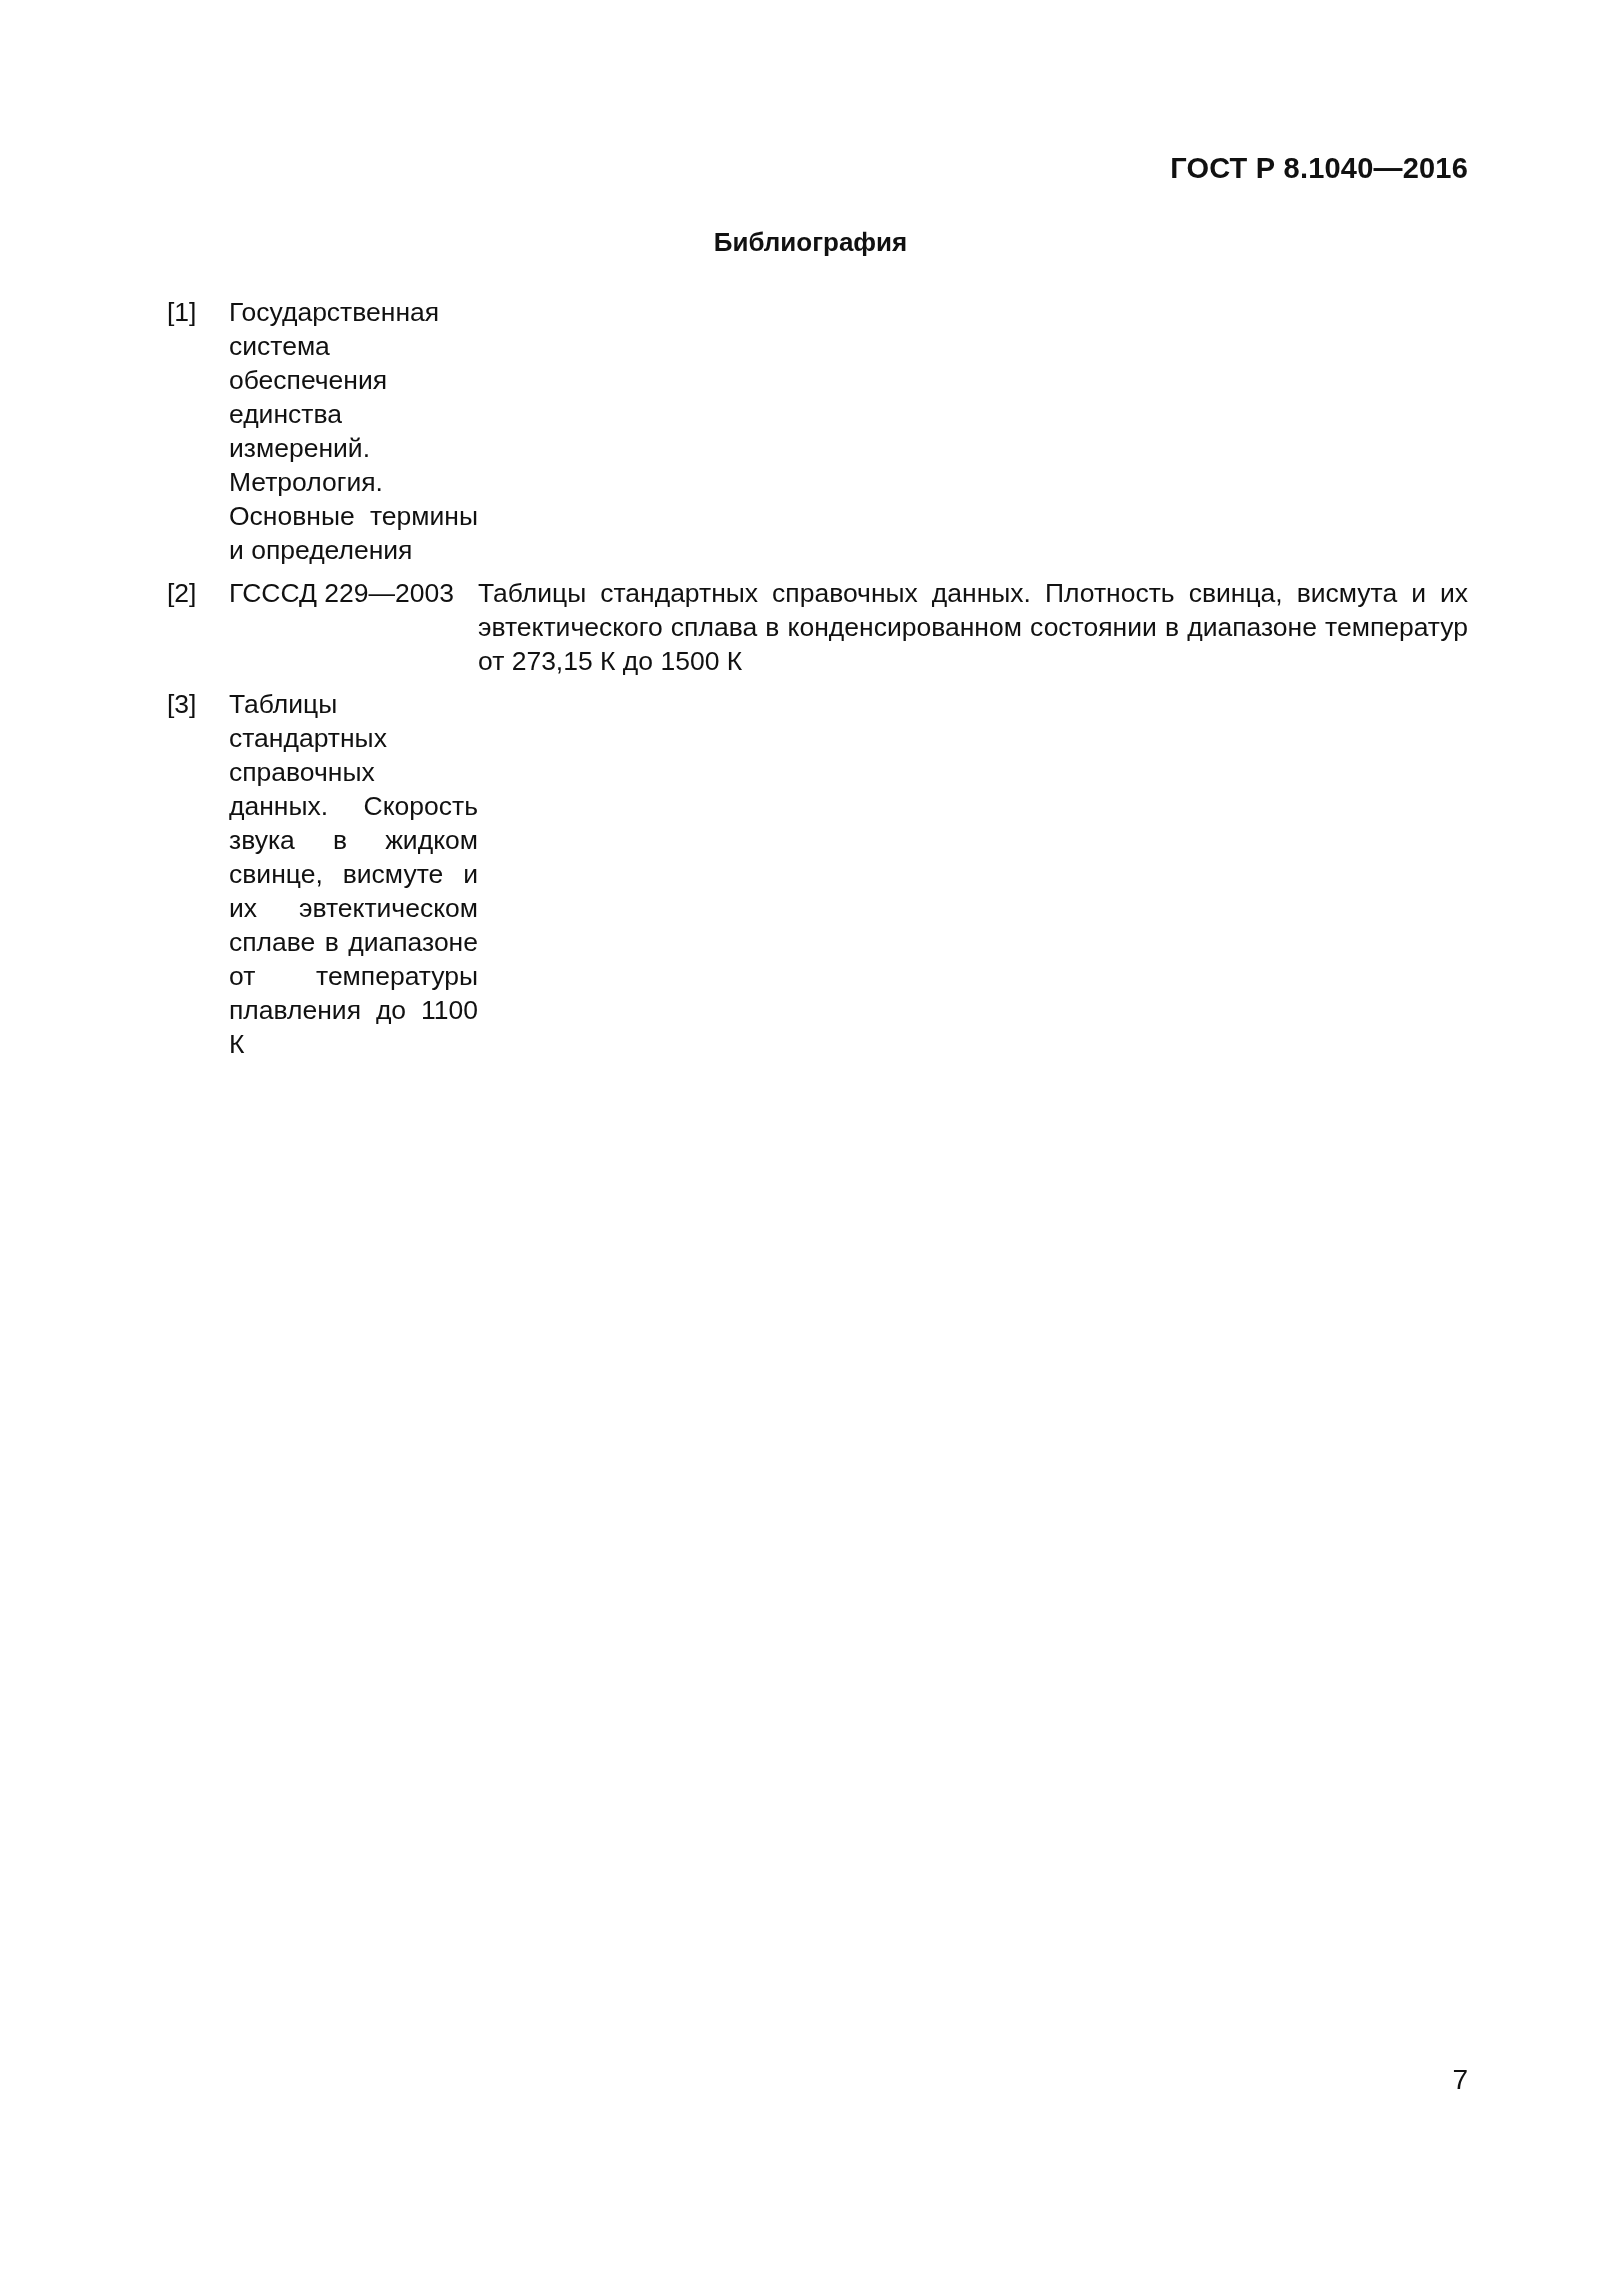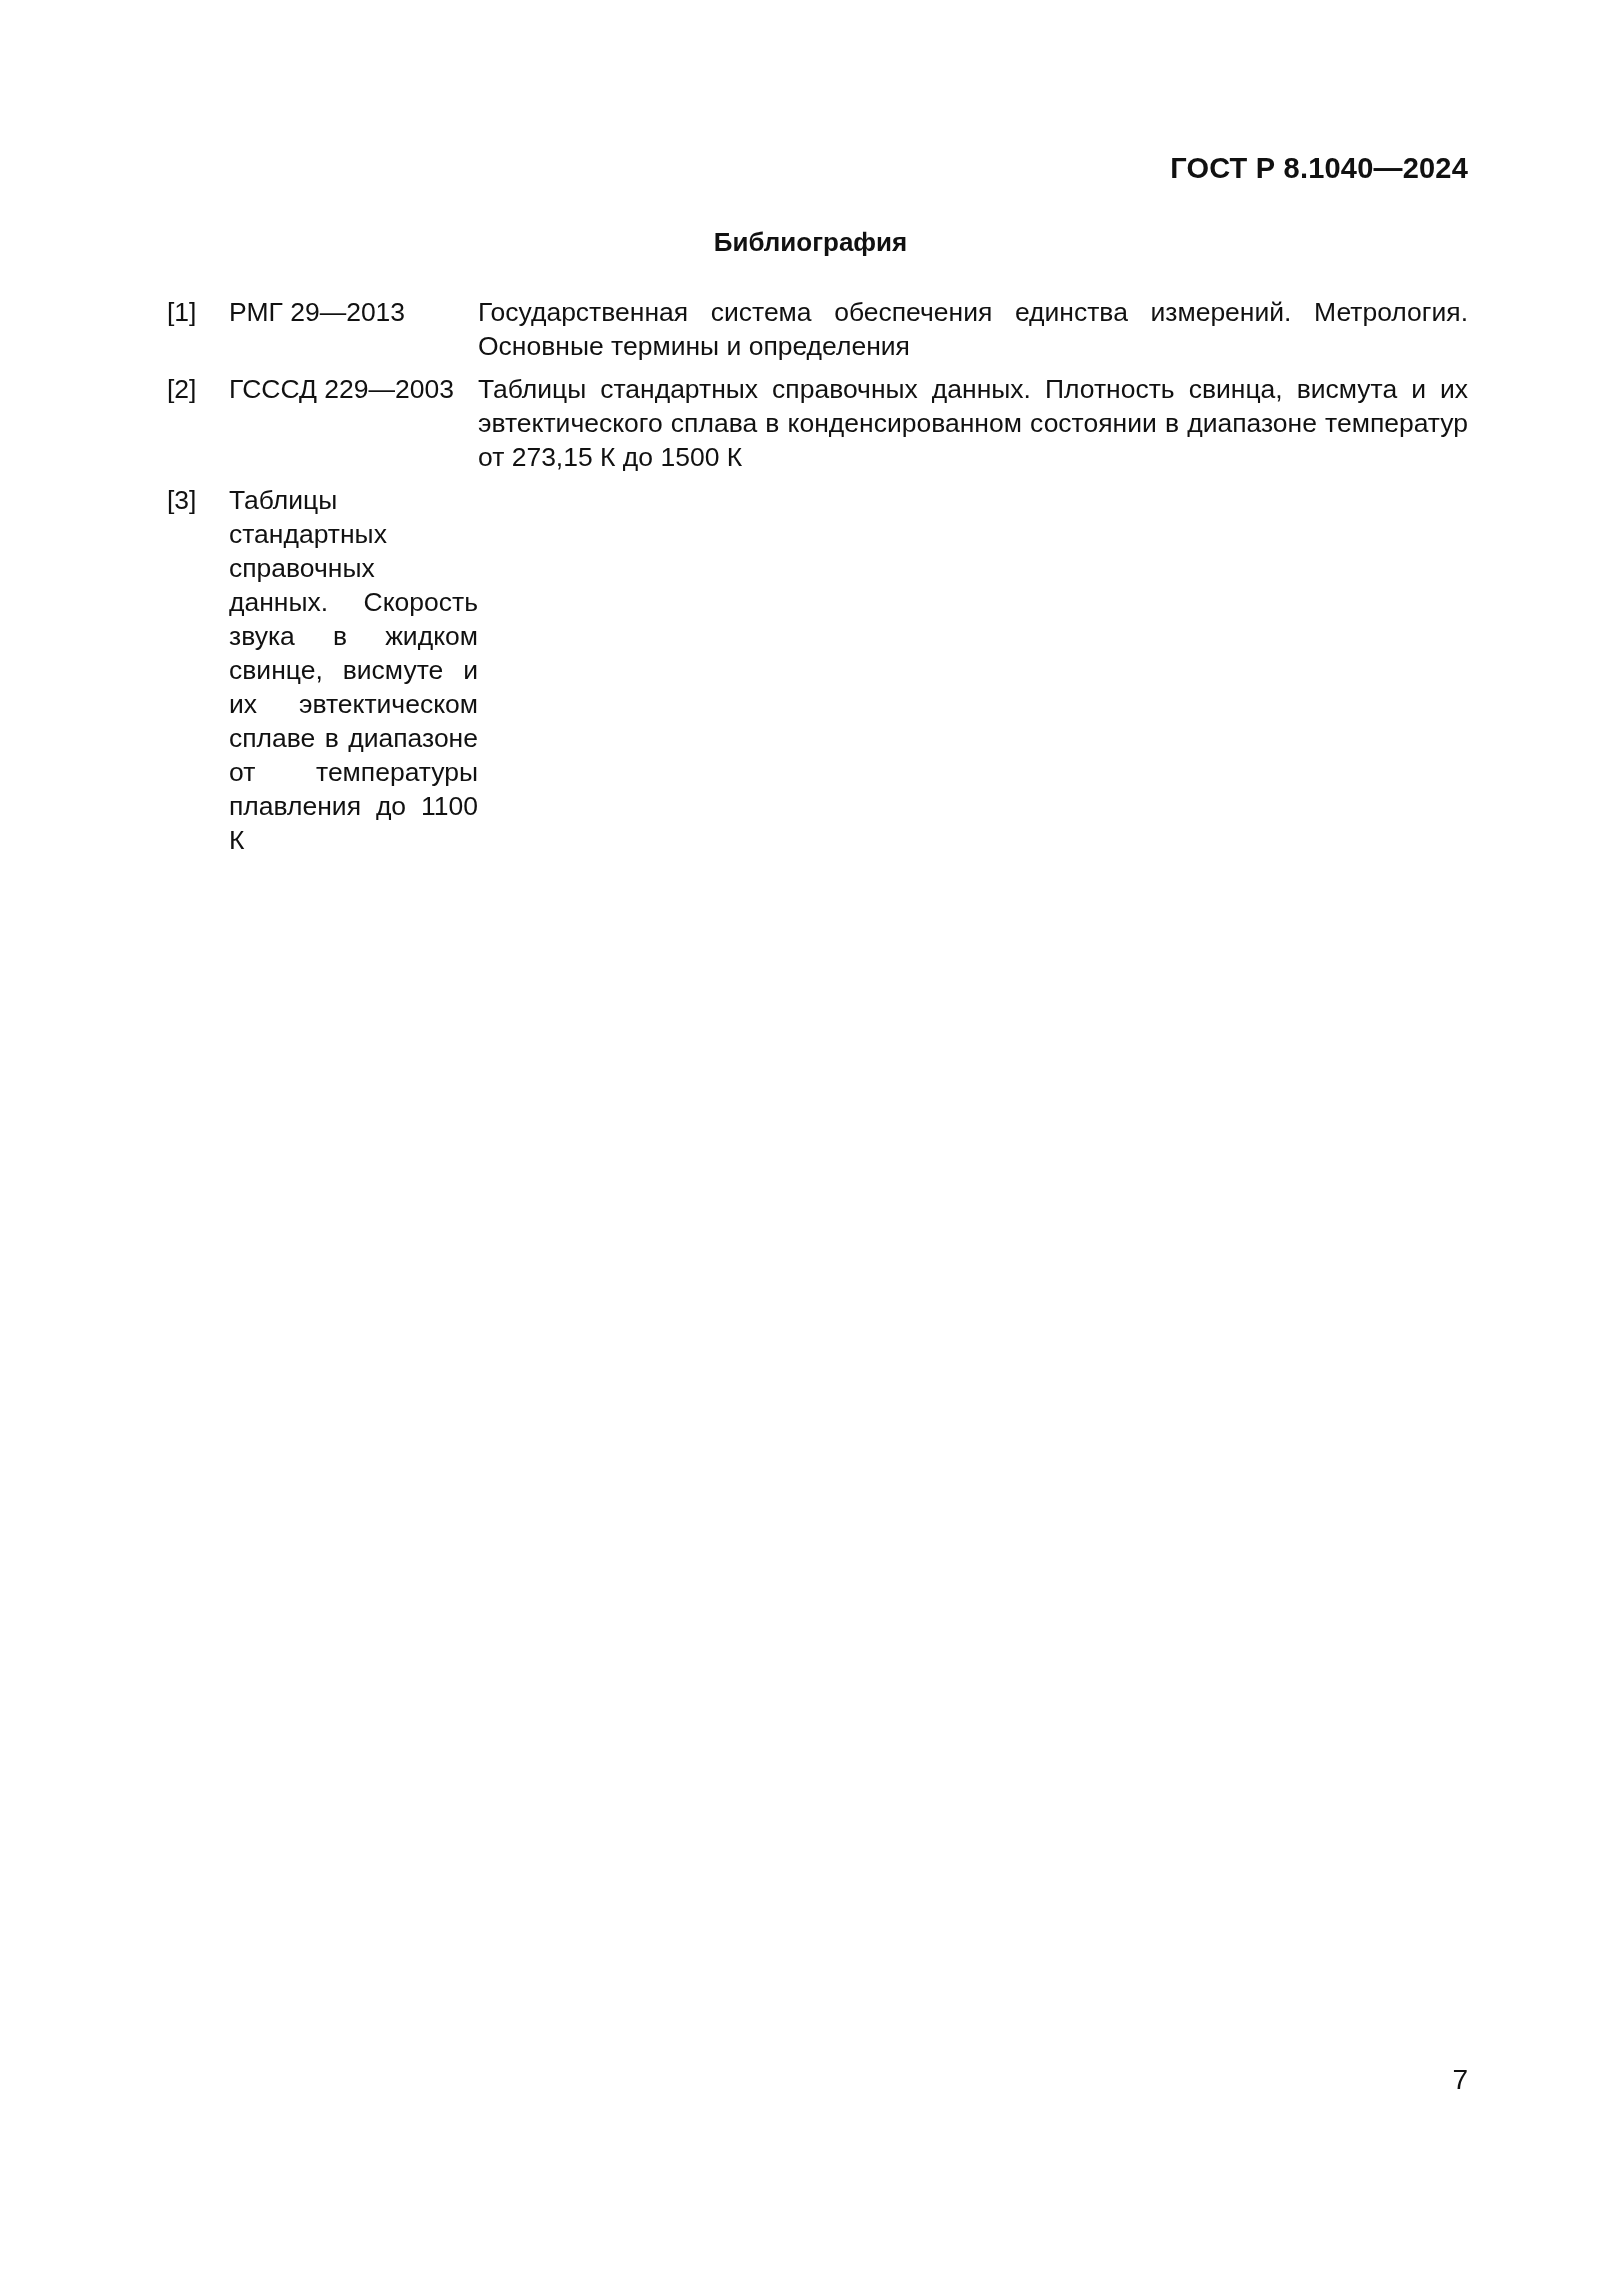--- a/index.html
+++ b/index.html
@@ -66,29 +66,28 @@
     width: 1301px;
     text-align: right;
     font-size: 28px;
   }
 </style>
 </head>
 <body>
 
 <div class="page">
 
-  <div class="doc-header">ГОСТ Р 8.1040—2024</div>
+  <div class="doc-header">ГОСТ Р 8.1040—2016</div>
 
   <div class="doc-title">Библиография</div>
 
   <div class="bibliography">
 
   <div class="bib-entry">
     <div class="bib-ref">[1]</div>
-    <div class="bib-code">РМГ 29—2013</div>
     <div class="bib-desc">Государственная система обеспечения единства измерений. Метрология. Основные термины и определения</div>
   </div>
 
   <div class="bib-entry">
     <div class="bib-ref">[2]</div>
     <div class="bib-code">ГСССД 229—2003</div>
     <div class="bib-desc">Таблицы стандартных справочных данных. Плотность свинца, висмута и их эвтекти­ческого сплава в конденсированном состоянии в диапазоне температур от 273,15 К до 1500 К</div>
   </div>
 
   <div class="bib-entry">

